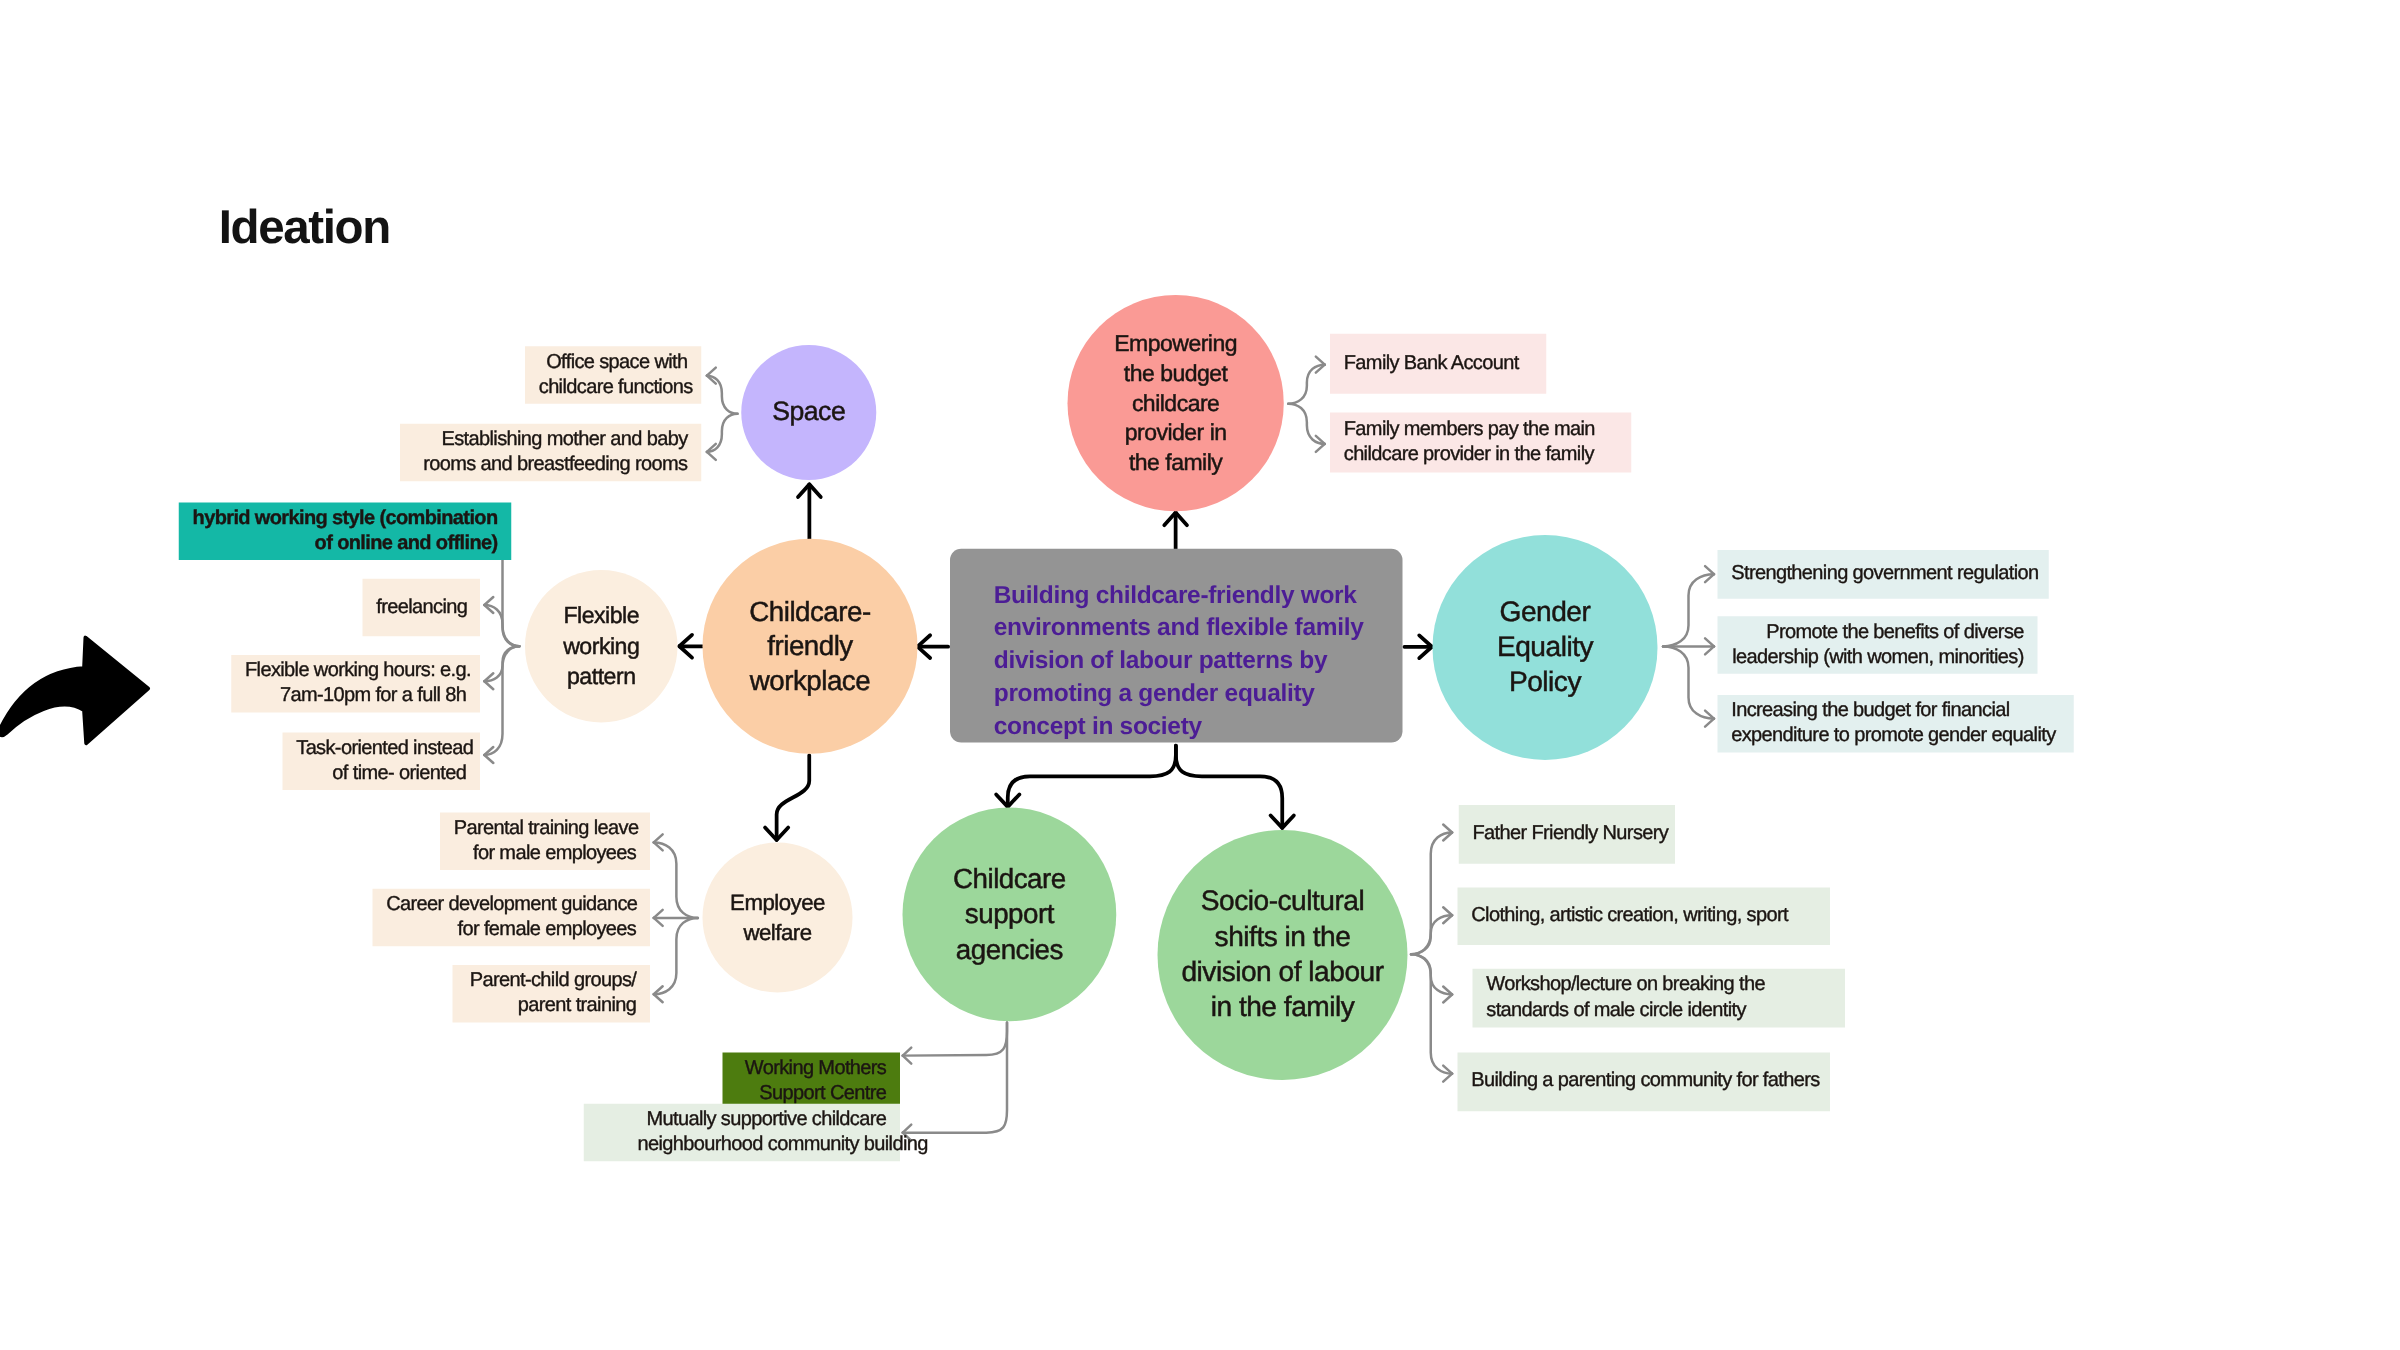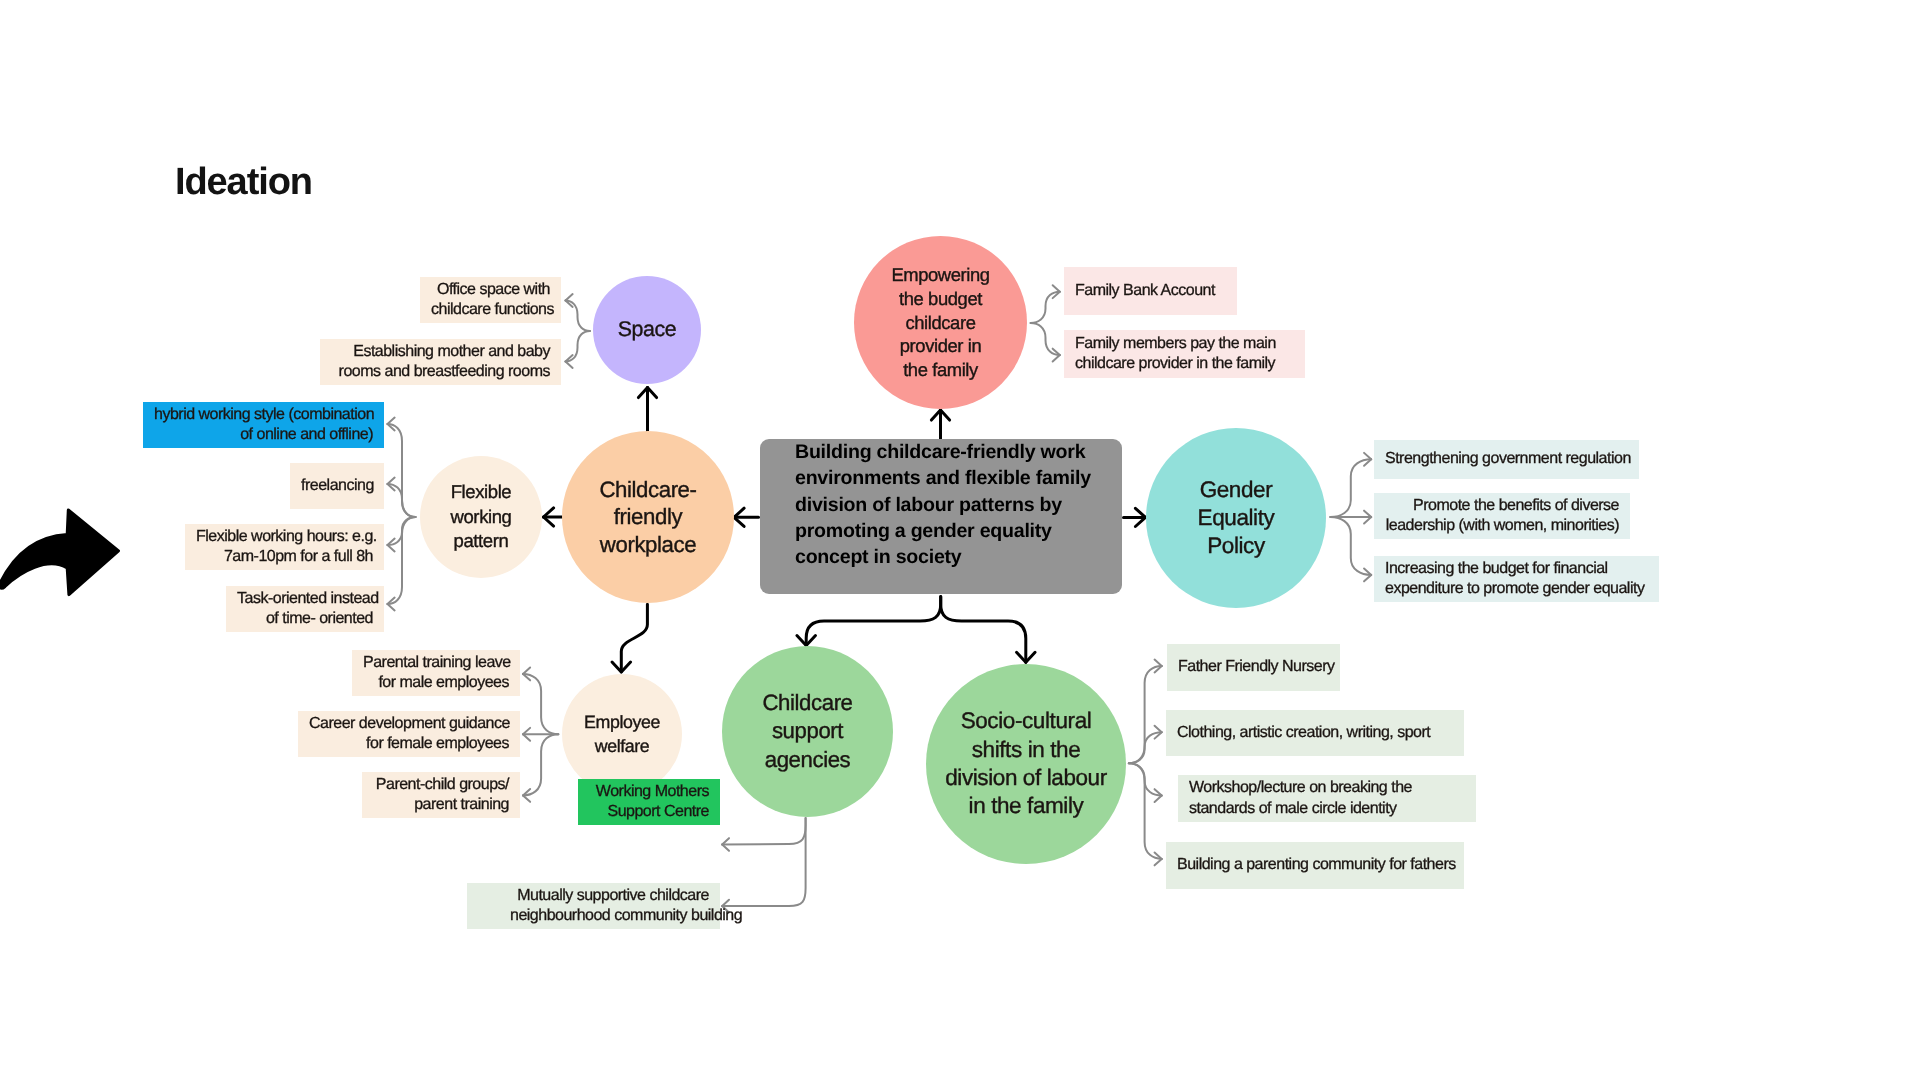--- a/index.html
+++ b/index.html
@@ -13,22 +13,22 @@
          transform:translateZ(0);}
   .ct,.nt,.ctext,.page-title{filter:opacity(100%);}
   #conn{position:absolute;left:0;top:0;width:1920px;height:1080px;pointer-events:none;overflow:visible;}
   .page-title{position:absolute;left:175px;top:163px;font-size:38px;font-weight:bold;
               letter-spacing:-1.1px;color:#131313;line-height:1;}
   .ln{display:block;white-space:nowrap;}
   .node{position:absolute;border-radius:50%;display:flex;align-items:center;justify-content:center;}
   .nt{text-align:center;letter-spacing:-0.4px;-webkit-text-stroke:0.38px #1b1512;}
   .chip{position:absolute;display:flex;align-items:center;box-sizing:border-box;padding:0 11px;}
   .ct{width:100%;font-size:16px;letter-spacing:-0.5px;line-height:1.27;-webkit-text-stroke:0.3px #1b1512;}
-  .central{position:absolute;background:#949494;border-radius:9px;color:#000000;
-           display:flex;align-items:flex-start;box-sizing:border-box;padding:0 0 0 35px;}
+  .central{position:absolute;background:#949494;border-radius:9px;color:#4c1d95;
+           display:flex;align-items:flex-end;box-sizing:border-box;padding:0 0 0 35px;}
   .ctext{font-weight:bold;font-size:19.6px;line-height:1.34;letter-spacing:-0.25px;}
 </style>
 </head>
 <body>
 
 <div id="stage">
   <div class="page-title">Ideation</div>
   <svg id="conn" width="1920" height="1080" viewBox="0 0 1920 1080" xmlns="http://www.w3.org/2000/svg">
       <g>
         <path d="M 590.00 331.00 C 583.75 331.00 577.50 326.79 577.50 316.97 L 577.50 314.53 C 577.50 304.71 571.50 300.50 565.50 300.50" stroke="#8a8a8a" stroke-width="2.0" fill="none" stroke-linecap="round"></path>
@@ -216,21 +216,21 @@
         <span class="ln">Office space with</span>
         <span class="ln">childcare functions</span>
       </div>
   </div>
   <div class="chip" style="left:320px;top:339px;width:241px;height:46px;background:#faeddf;text-align:right;">
     <div class="ct">
         <span class="ln">Establishing mother and baby</span>
         <span class="ln">rooms and breastfeeding rooms</span>
       </div>
   </div>
-  <div class="chip" style="left:143px;top:402px;width:241px;height:46px;background:#0ea5e9;text-align:right;">
+  <div class="chip" style="left:143px;top:402px;width:266px;height:46px;background:#14b8a6;text-align:right;font-weight:bold;">
     <div class="ct">
         <span class="ln">hybrid working style (combination</span>
         <span class="ln">of online and offline)</span>
       </div>
   </div>
   <div class="chip" style="left:290px;top:463px;width:94px;height:46px;background:#faeddf;text-align:right;">
     <div class="ct">
         <span class="ln">freelancing</span>
       </div>
   </div>
@@ -285,21 +285,21 @@
         <span class="ln">Promote the benefits of diverse</span>
         <span class="ln">leadership (with women, minorities)</span>
       </div>
   </div>
   <div class="chip" style="left:1374px;top:556px;width:285px;height:46px;background:#e3f0ef;text-align:left;">
     <div class="ct">
         <span class="ln">Increasing the budget for financial</span>
         <span class="ln">expenditure to promote gender equality</span>
       </div>
   </div>
-  <div class="chip" style="left:578px;top:779px;width:142px;height:46px;background:#22c55e;text-align:right;">
+  <div class="chip" style="left:578px;top:842px;width:142px;height:46px;background:#4d7c0f;text-align:right;">
     <div class="ct">
         <span class="ln">Working Mothers</span>
         <span class="ln">Support Centre</span>
       </div>
   </div>
   <div class="chip" style="left:467px;top:883px;width:253px;height:46px;background:#e5eee3;text-align:right;padding-left:43px;">
     <div class="ct">
         <span class="ln">Mutually supportive childcare</span>
         <span class="ln">neighbourhood community building</span>
       </div>

